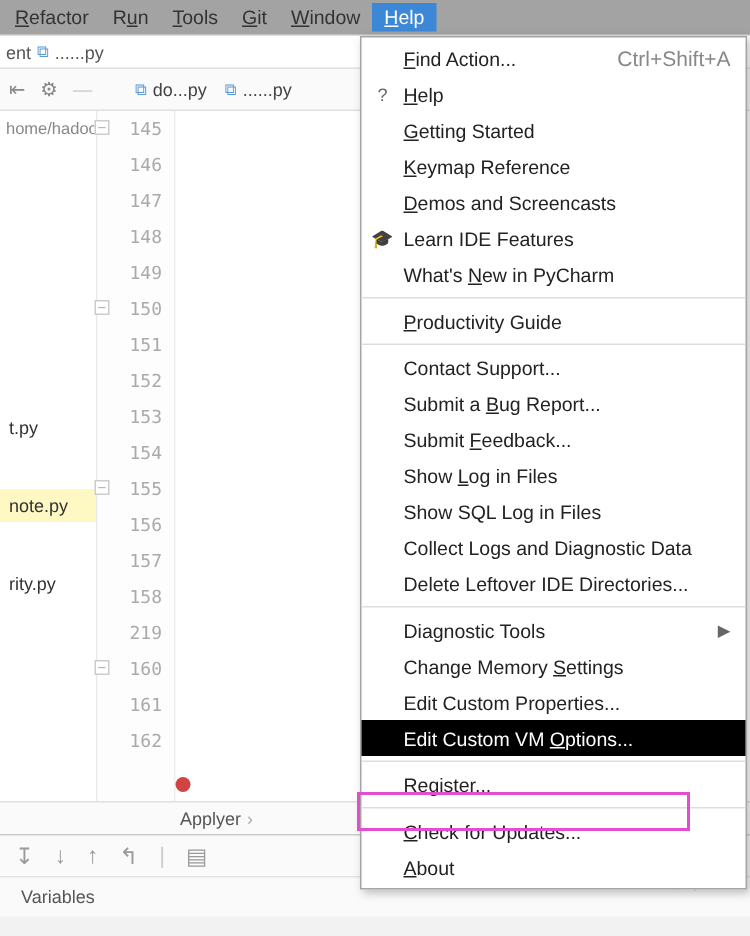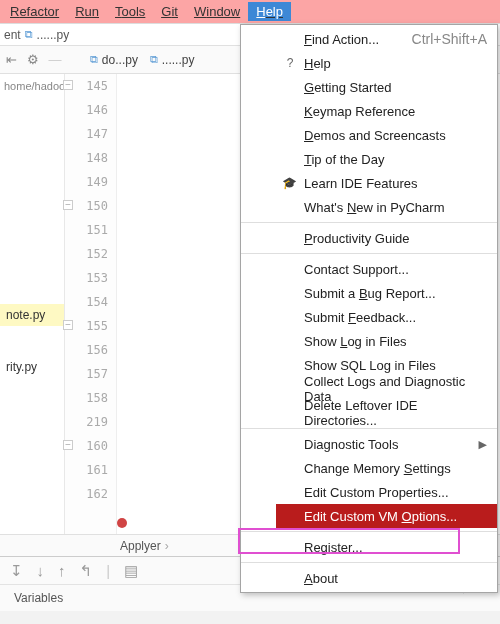--- a/index.html
+++ b/index.html
@@ -1,17 +1,17 @@
 <!DOCTYPE html>
 <html><head>
 <meta charset="utf-8">
 <style>
 * { margin: 0; padding: 0; box-sizing: border-box; }
 body { font-family: "Segoe UI", Arial, sans-serif; font-size: 13px; background: #f2f2f2; color: #333; width: 500px; height: 624px; overflow: hidden; position: relative; }
-.menubar { display: flex; background: #fca5a5; border-bottom: 1px solid #ddd; height: 24px; align-items: center; padding-left: 2px; text-decoration: underline; }
+.menubar { display: flex; background: #a3a3a3; border-bottom: 1px solid #ddd; height: 24px; align-items: center; padding-left: 2px; }
 .menubar-item { padding: 2px 8px; cursor: pointer; }
 .menubar-item.active { background: #3d88d6; color: #fff; }
 .mn-u { text-decoration: underline; }
 .row2 { height: 22px; background: #fff; border-bottom: 1px solid #e0e0e0; display:flex; align-items:center; padding-left:4px; font-size:12px; color:#555;}
 .row2 .fileicon{ margin-left:4px; margin-right:4px;}
 .toolbar { display: flex; align-items: center; height: 28px; background: #fafafa; border-bottom: 1px solid #e0e0e0; }
 .toolbar-left { width: 80px; display:flex; align-items:center; gap:10px; padding-left:6px;}
 .gear { color:#888; }
 .tabs { display:flex; align-items:center; gap:12px; padding-left:10px;}
 .tab { font-size:12px; color:#444; display:flex; align-items:center; gap:4px;}
@@ -25,25 +25,25 @@
 .gutter .ln{ height:24px; line-height:24px; position:relative;}
 .gutter .ln .fold{ position:absolute; left:-2px; top:6px; width:10px; height:10px; border:1px solid #ccc; background:#fff; font-size:8px; line-height:8px; text-align:center; color:#999;}
 .editor { flex:1; position:relative;}
 .breakpoint{ position:absolute; left:0px; bottom:6px; width:10px; height:10px; background:#d04444; border-radius:50%;}
 .status { height:22px; background:#fafafa; border-top:1px solid #e0e0e0; display:flex; align-items:center; padding-left:120px; font-size:12px; color:#555;}
 .status .crumb-sep{ margin:0 4px; color:#aaa;}
 .bottompanel{ border-top:1px solid #ccc; background:#fafafa;}
 .bp-tools{ height:28px; display:flex; align-items:center; gap:14px; padding-left:10px; color:#9a9a9a; font-size:15px; border-bottom:1px solid #e3e3e3;}
 .bp-vars{ padding:6px 14px; font-size:12px; color:#555;}
 .helpmenu { position:absolute; top:24px; left:240px; width:258px; background:#fff; border:1px solid #a5a5a5; box-shadow:2px 2px 6px rgba(0,0,0,0.25); z-index:100; padding:2px 0;}
-.mi { display:flex; align-items:center; height:24px; padding:0 10px 0 28px; font-size:13px; color:#222; cursor:pointer; position:relative;margin-left:35px;}
+.mi { display:flex; align-items:center; height:24px; padding:0 10px 0 28px; font-size:13px; color:#222; cursor:pointer; position:relative;}
 .mi .micon{ position:absolute; left:6px; width:16px; text-align:center; color:#666; font-size:12px;}
 .mi .arrow{ margin-left:auto; color:#666; font-size:11px;}
 .mi .sc{ margin-left:auto; color:#888; font-size:14px;}
-.mi.hover{ background:#b91c1c; color:#fff;}
+.mi.hover{ background:#000000; color:#fff;}
 .sep{ height:1px; background:#dedede; margin:3px 0;}
 .highlight-box{ position:absolute; border:2px solid #e04fd1; pointer-events:none; z-index:200;}
 .watermark{ position:absolute; right:8px; bottom:28px; color:#c9c9c9; font-size:13px; font-style:italic; z-index:50;}
 </style>
 </head>
 <body>
 
 <div class="menubar" id="menubar">
     <div class="menubar-item"><span class="mn-u">R</span>efactor</div>
     <div class="menubar-item">R<span class="mn-u">u</span>n</div>
@@ -71,20 +71,21 @@
       <div class="tab">
         <span class="pyicon">⧉</span>
         <span>......py</span>
       </div>
     </div>
 </div>
 <div class="main">
   <div class="sidebar">
     <div class="path">home/hadoo</div>
     <div style="height:180px"></div>
+    <div class="file">t.py</div>
     <div style="height:30px"></div>
     <div class="file sel">note.py</div>
     <div style="height:30px"></div>
     <div class="file">rity.py</div>
   </div>
   <div class="gutter" id="gutter">
       <div class="ln">145<div class="fold">–</div></div>
       <div class="ln">146</div>
       <div class="ln">147</div>
       <div class="ln">148</div>
@@ -136,23 +137,20 @@
     <div class="mi">
       <span><span class="mn-u">G</span>etting Started</span>
     </div>
     <div class="mi">
       <span><span class="mn-u">K</span>eymap Reference</span>
     </div>
     <div class="mi">
       <span><span class="mn-u">D</span>emos and Screencasts</span>
     </div>
     <div class="mi">
-      <span><span class="mn-u">T</span>ip of the Day</span>
-    </div>
-    <div class="mi">
       <span class="micon">🎓</span>
       <span>Learn IDE Features</span>
     </div>
     <div class="mi">
       <span>What's <span class="mn-u">N</span>ew in PyCharm</span>
     </div>
     <div class="sep"></div>
     <div class="mi">
       <span><span class="mn-u">P</span>roductivity Guide</span>
     </div>
@@ -191,19 +189,22 @@
     </div>
     <div class="mi hover">
       <span>Edit Custom VM <span class="mn-u">O</span>ptions...</span>
     </div>
     <div class="sep"></div>
     <div class="mi">
       <span><span class="mn-u">R</span>egister...</span>
     </div>
     <div class="sep"></div>
     <div class="mi">
+      <span><span class="mn-u">C</span>heck for Updates...</span>
+    </div>
+    <div class="mi">
       <span><span class="mn-u">A</span>bout</span>
     </div>
   </div>
 
 <div class="highlight-box" style="top:528px; left:238px; width:222px; height:26px;"></div>
 
 <div class="watermark">CSDN @う  みˇ</div>
 
 </body></html>

